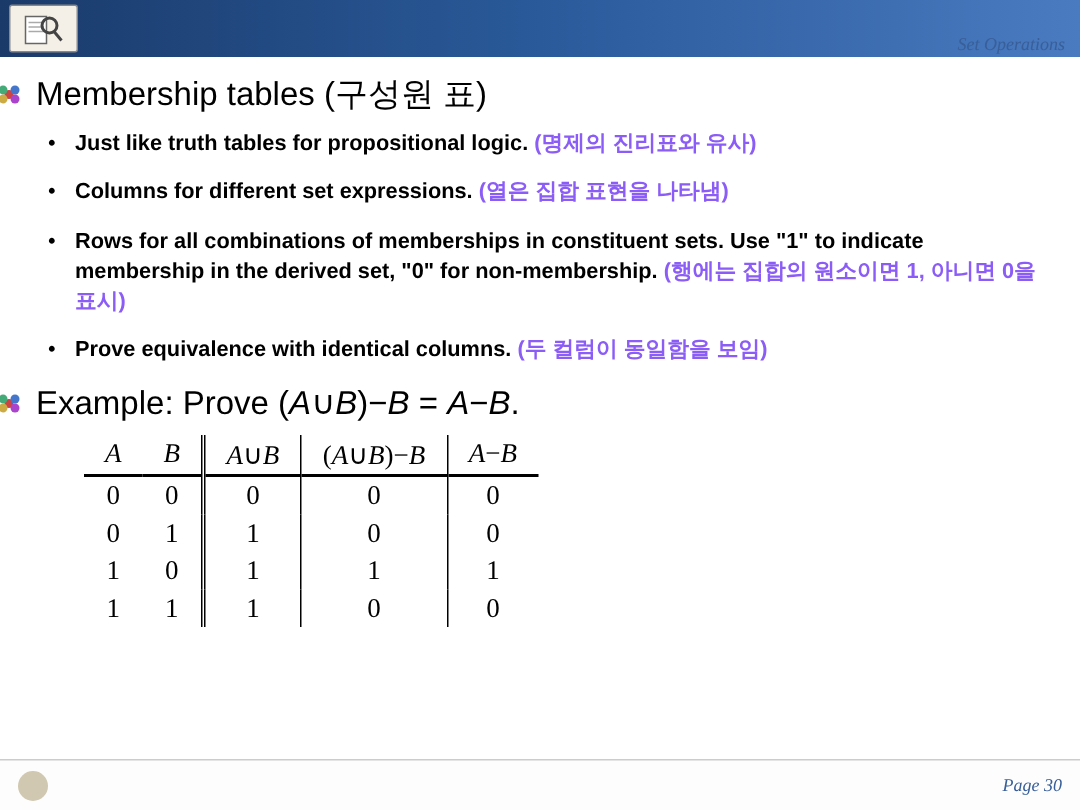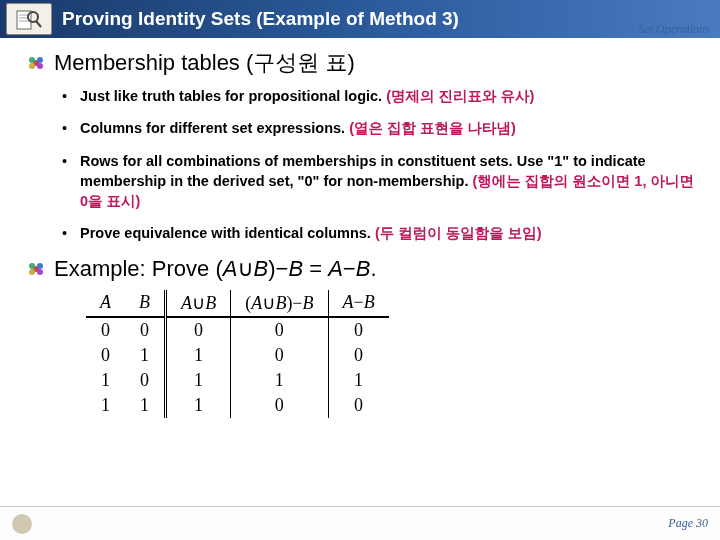--- a/index.html
+++ b/index.html
@@ -42,21 +42,21 @@
     position: absolute;
     right: 10px;
     top: 10px;
     color: #385f99;
     font-size: 12px;
     font-family: "Georgia", serif;
     font-style: italic;
     margin-top: 12px;
   }
   .content {
-    padding: 10px 18px 0 32px;
+    padding: 10px 18px 0 2px;
   }
   .heading-row {
     display: flex;
     align-items: center;
     margin-bottom: 8px;
     margin-left: -6px;
   }
   .bullet-img {
     width: 20px;
     height: 18px;
@@ -78,21 +78,21 @@
     font-size: 14.5px;
     line-height: 1.4;
   }
   .sub-bullet {
     width: 18px;
     flex-shrink: 0;
     text-align: left;
   }
   .sub-text { flex: 1; }
   .bold { font-weight: bold; margin-top: 16px; }
-  .korean { color: #be185d; }
+  .korean { color: #8b5cf6; }
   .italic { font-style: italic; }
   .mtable {
     border-collapse: collapse;
     margin-left: 54px;
     margin-top: 6px;
     font-family: "Times New Roman", serif;
     font-size: 18px;
   }
   .mtable th, .mtable td {
     padding: 2px 14px;
@@ -153,21 +153,20 @@
   <div class="title-icon">
     <svg viewBox="0 0 28 24">
       <rect x="2" y="4" width="14" height="18" fill="#fff" stroke="#666" stroke-width="1"></rect>
       <line x1="4" y1="8" x2="14" y2="8" stroke="#aaa" stroke-width="1"></line>
       <line x1="4" y1="11" x2="14" y2="11" stroke="#aaa" stroke-width="1"></line>
       <line x1="4" y1="14" x2="14" y2="14" stroke="#aaa" stroke-width="1"></line>
       <circle cx="18" cy="10" r="5" fill="none" stroke="#444" stroke-width="2"></circle>
       <line x1="21" y1="14" x2="26" y2="20" stroke="#444" stroke-width="2"></line>
     </svg>
   </div>
-  <div class="title-text">Proving Identity Sets (Example of Method 3)</div>
 </div>
 <div class="header-right">Set Operations</div>
 
 <div class="content">
 
   <div class="heading-row">
     <svg class="bullet-img" viewBox="0 0 20 18">
       <circle cx="10" cy="9" r="3" fill="#c44"></circle>
       <circle cx="6" cy="6" r="3" fill="#4a7"></circle>
       <circle cx="14" cy="6" r="3" fill="#47c"></circle>

